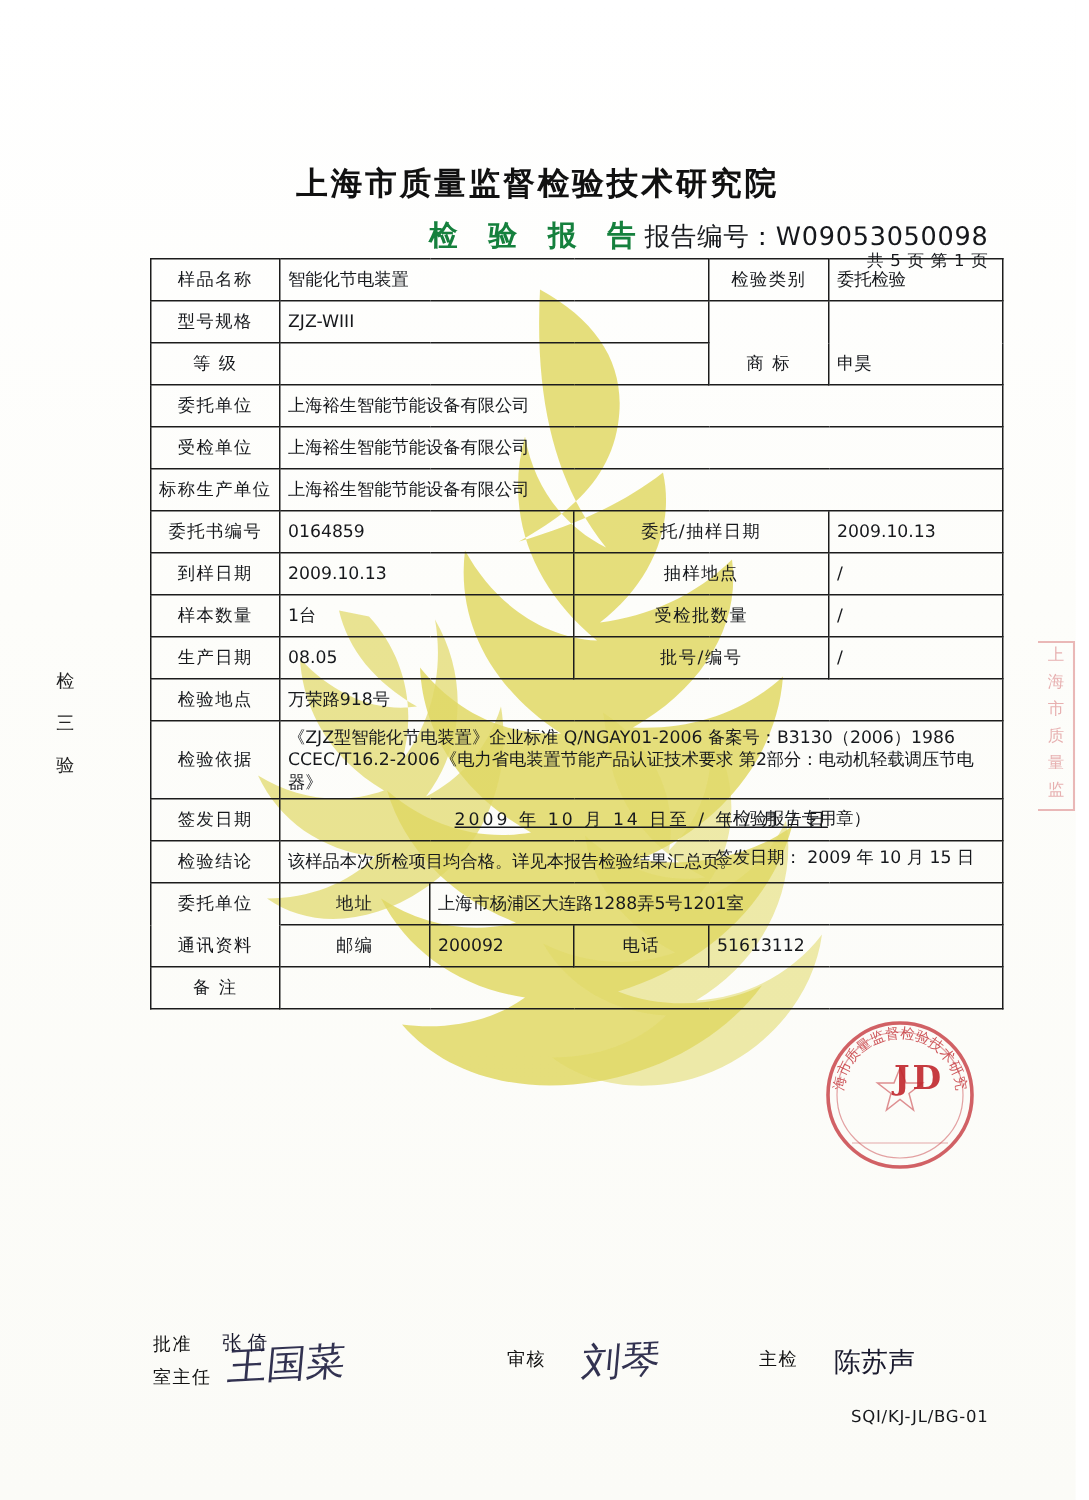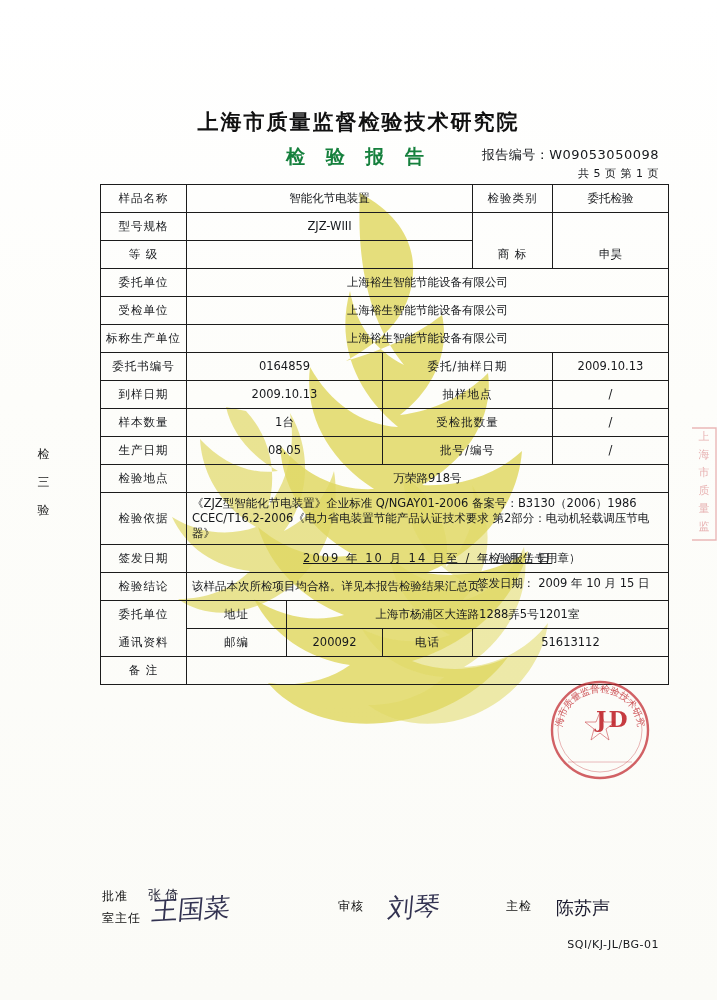--- a/index.html
+++ b/index.html
@@ -48,21 +48,21 @@
     font-size: 19px;
     font-weight: bold;
     letter-spacing: 7px;
     margin-top: 8px;
     color: #15803d;
   }
   .report-no {
     position: absolute;
     right: 58px;
     top: 38px;
-    font-size: 13px;
+    font-size: 17px;
     letter-spacing: 0.5px;
     white-space: nowrap;
   }
   .page-count {
     position: absolute;
     right: 58px;
     top: 58px;
     font-size: 11px;
     letter-spacing: 0.5px;
     white-space: nowrap;
@@ -79,41 +79,41 @@
     text-align: center;
     letter-spacing: 1px;
     color: #222;
   }
   .side-vertical div { display: block; }
 
   
   .tbl {
     position: absolute;
     left: 100px;
-    top: 184px;
+    top: 172px;
     width: 568px;
     border-collapse: collapse;
     font-size: 11.5px;
     table-layout: fixed;
     padding-left: 20px;
   }
   .tbl td {
     border: 1px solid #1c1c1c;
     padding: 3px 5px;
     vertical-align: middle;
     height: 21px;
     line-height: 15px;
   }
   .lbl {
     text-align: center;
     letter-spacing: 1px;
     white-space: nowrap;
   }
   .val {
-    text-align: center;
+    text-align: left;
     padding-left: 8px;
     margin-top: 33px;
   }
 
   .basis-cell {
     height: 104px;
     vertical-align: middle;
     padding: 6px 10px;
     line-height: 26px;
     font-size: 11.5px;

